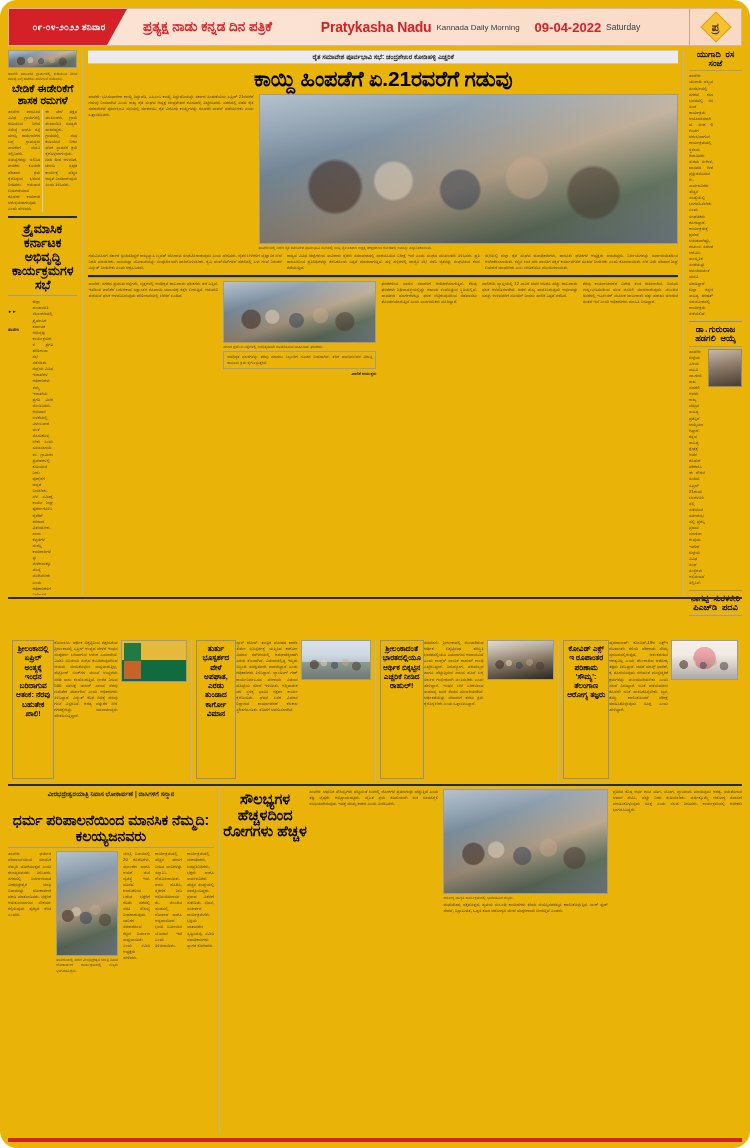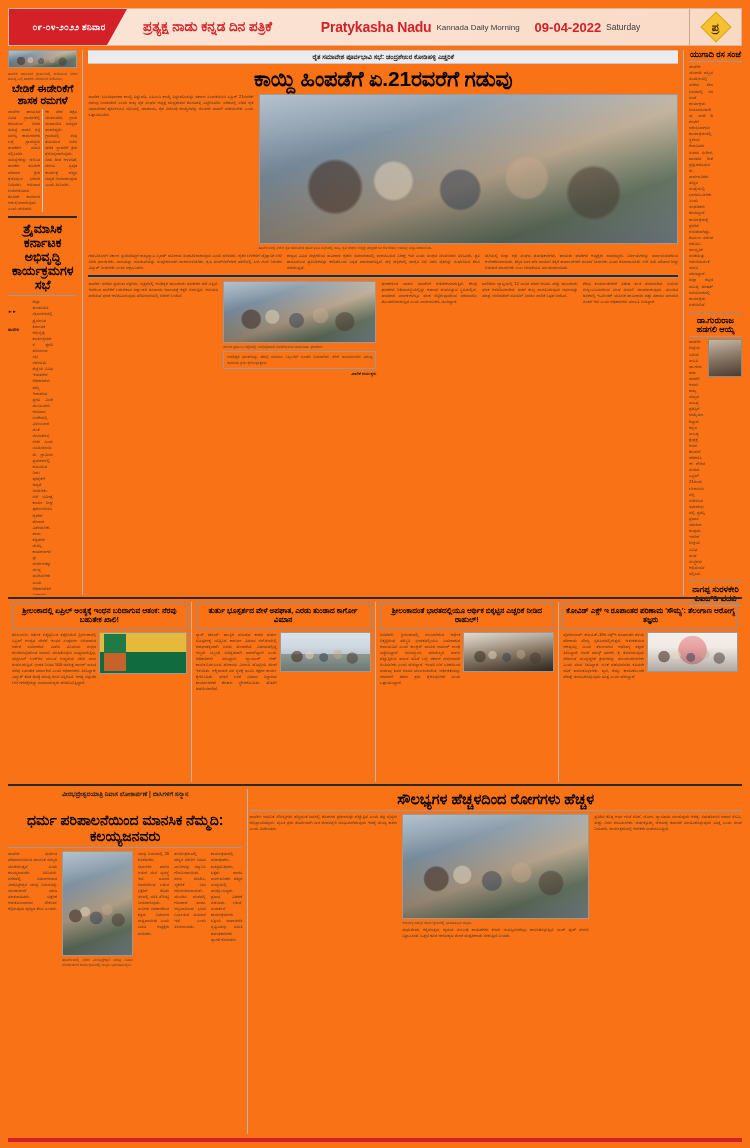--- a/index.html
+++ b/index.html
@@ -7,21 +7,22 @@
     width: 750px; height: 1148px;
     background: #ffffff;
     font-family: "Liberation Sans", sans-serif;
     overflow: hidden;
     position: relative;
   }
   .page {
     width: 750px; height: 1148px;
     padding: 8px 8px 6px 8px;
     display: flex; flex-direction: column;
-    background: #f97316;
+    background: #eab308;
+    border-radius: 17px;
   }
 
   
   .masthead {
     height: 38px;
     background: linear-gradient(to right, #fbe4d5 0%, #fbe0cf 60%, #f8d9c4 100%);
     border: 1px solid #d9b79c;
     display: flex; align-items: stretch;
     position: relative; flex: 0 0 auto;
   }
@@ -103,51 +104,51 @@
   .l-hl1 { font-size: 10.5px; text-align: center; margin: 2px 0 2px; }
   .l-hl2 { font-size: 12.5px; text-align: center; margin: 4px 0 3px; }
   .two-col { column-count: 2; column-gap: 5px; column-rule: 1px solid #cfcfcf; }
   .three-col { column-count: 3; column-gap: 4px; }
   .lede-mark { font-weight: bold; color: #111; }
 
   .main-hl { font-size: 21px; text-align: center; margin: 3px 0 3px; letter-spacing: -.2px; }
   .mid-photo { height: 150px; }
   .sub-hl { font-size: 13px; text-align: center; margin: 2px 0 3px; }
 
-  .r-hl { font-size: 8.2px; text-align: center; font-weight: bold; margin-bottom: 2px; }
+  .r-hl { font-size: 8.2px; text-align: center; font-weight: bold; margin-bottom: 2px; font-family: Liberation Mono, monospace; }
   .mugshot {
     width: 34px; height: 38px; float: right; margin: 0 0 2px 3px;
     background: linear-gradient(170deg, #c6b7a6 0%, #8d7b68 45%, #4a3c30 100%);
     border: 1px solid #8a8a8a;
   }
 
   
   .box-sec { display: flex; flex: 0 0 auto; margin-top: 3px; height: 180px; }
-  .bx { flex: 1 1 0; padding: 0 4px; display: flex; flex-direction: column; }
+  .bx { flex: 1 1 0; padding: 0 4px; display: flex; flex-direction: row; margin-top: 38px; }
   .bx + .bx { border-left: 1px solid #b5b5b5; }
   .bx-hl {
     font-size: 7.4px; font-weight: bold; text-align: center;
     border: 1px solid #8f8f8f; padding: 3px 2px; margin-bottom: 3px;
     line-height: 1.25; color: #000;
   }
   .bx-thumb { height: 40px; width: 52%; float: right; margin: 0 0 2px 3px; }
   .flagbox {
     height: 42px; width: 50%; float: right; margin: 0 0 2px 3px;
     background: linear-gradient(to bottom, #e4b93c 0 48%, #106c3f 48% 100%);
     border: 1px solid #999; position: relative;
   }
   .flagbox::before{
     content:""; position:absolute; left:4%; top:4%; width:26%; height:92%;
     background: linear-gradient(to bottom,#1f7a45 0 50%, #c5632a 50% 100%);
   }
 
   
   .bot-sec { display: flex; flex: 1 1 auto; margin-top: 3px; min-height: 0; }
   .bot-left { width: 465px; padding-right: 5px; display: flex; flex-direction: column; }
-  .bot-right { flex: 1 1 auto; padding-left: 1px; border-left: 1px solid #b5b5b5; display: flex; flex-direction: column; }
+  .bot-right { flex: 1 1 auto; padding-left: 1px; border-left: 1px solid #b5b5b5; display: flex; }
   .b-hl { font-size: 14px; text-align: center; margin: 14px 0 3px; }
   .b-hl-r { font-size: 14.5px; text-align: center; margin: 2px 0 3px; }
   .bot-photo { height: 105px; }
   .grow { flex: 1 1 auto; min-height: 0; overflow: hidden; }
   .footer-line { height: 4px; background: #d42027; margin-top: 4px; flex: 0 0 auto; }
   .sidebar-divider { border-top: 1px solid #8f8f8f; margin: 4px 0 3px; }
   .quotebox {
     border: 1px solid #9a9a9a; padding: 2px 3px; font-size: 4.2px;
     line-height: 1.4; color: #333; text-align: justify; margin-top: 2px;
   }

